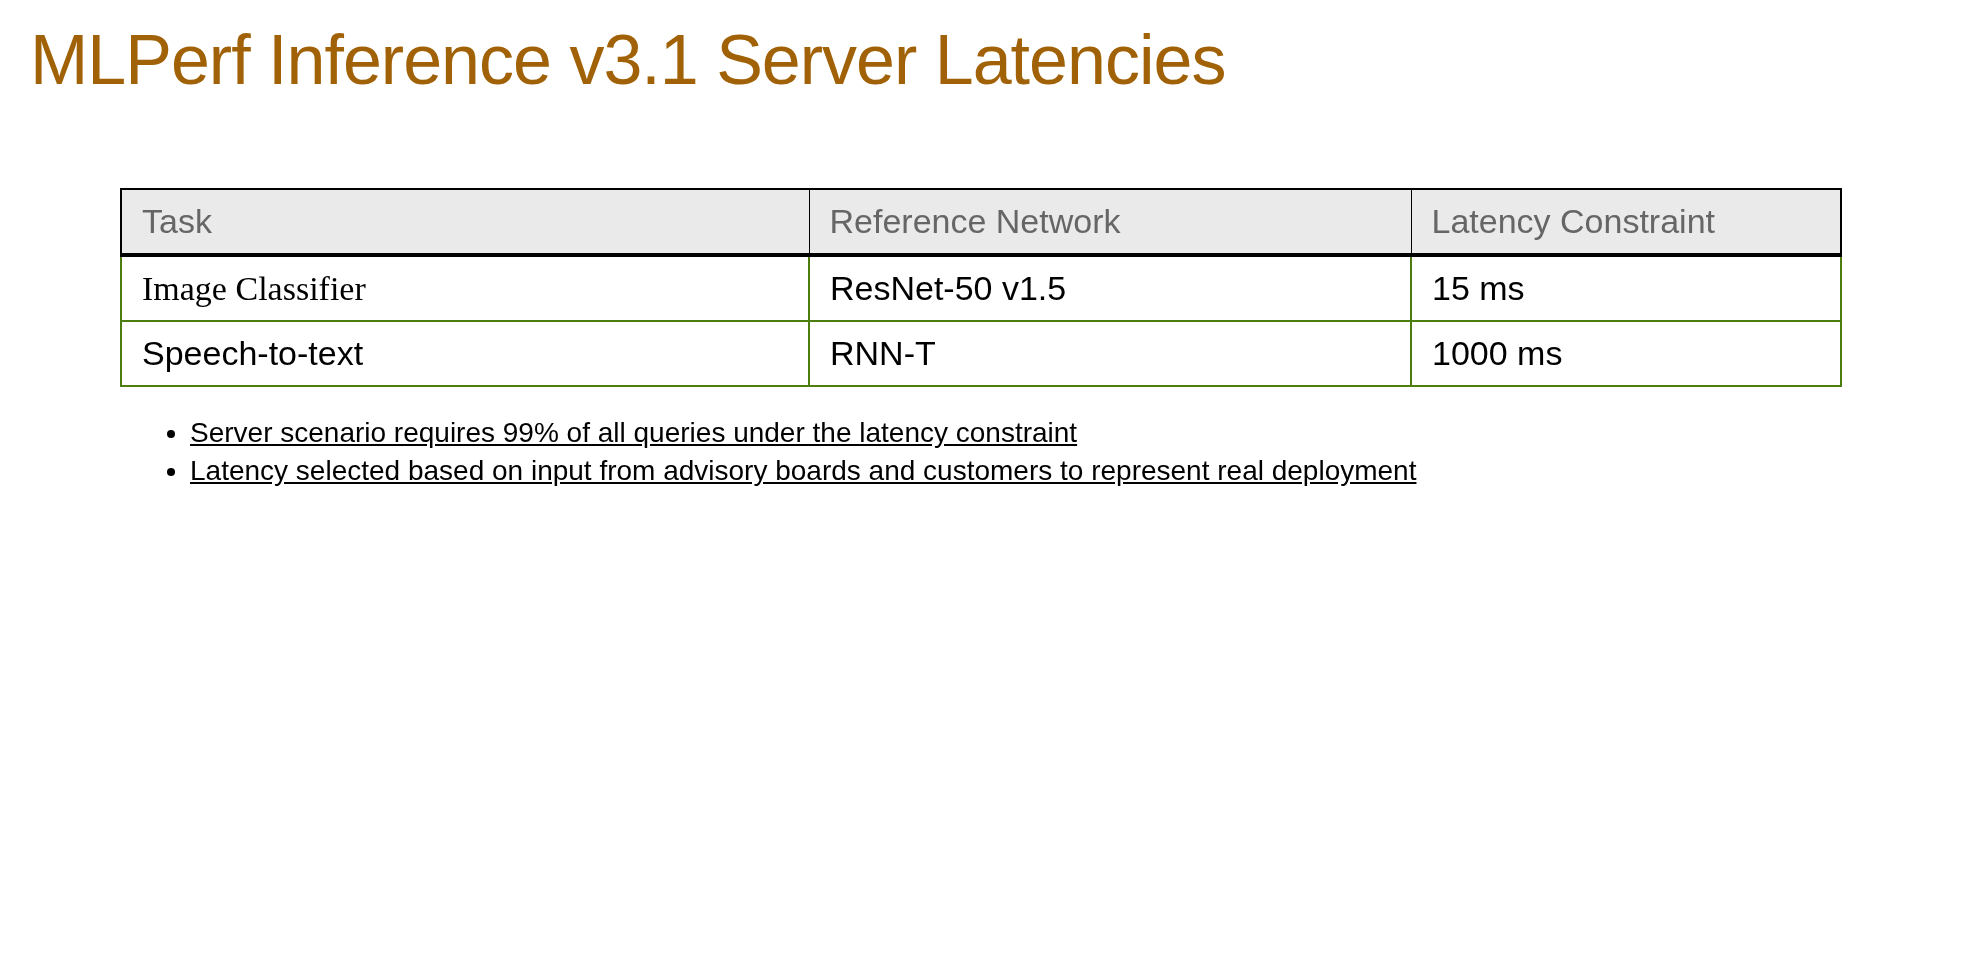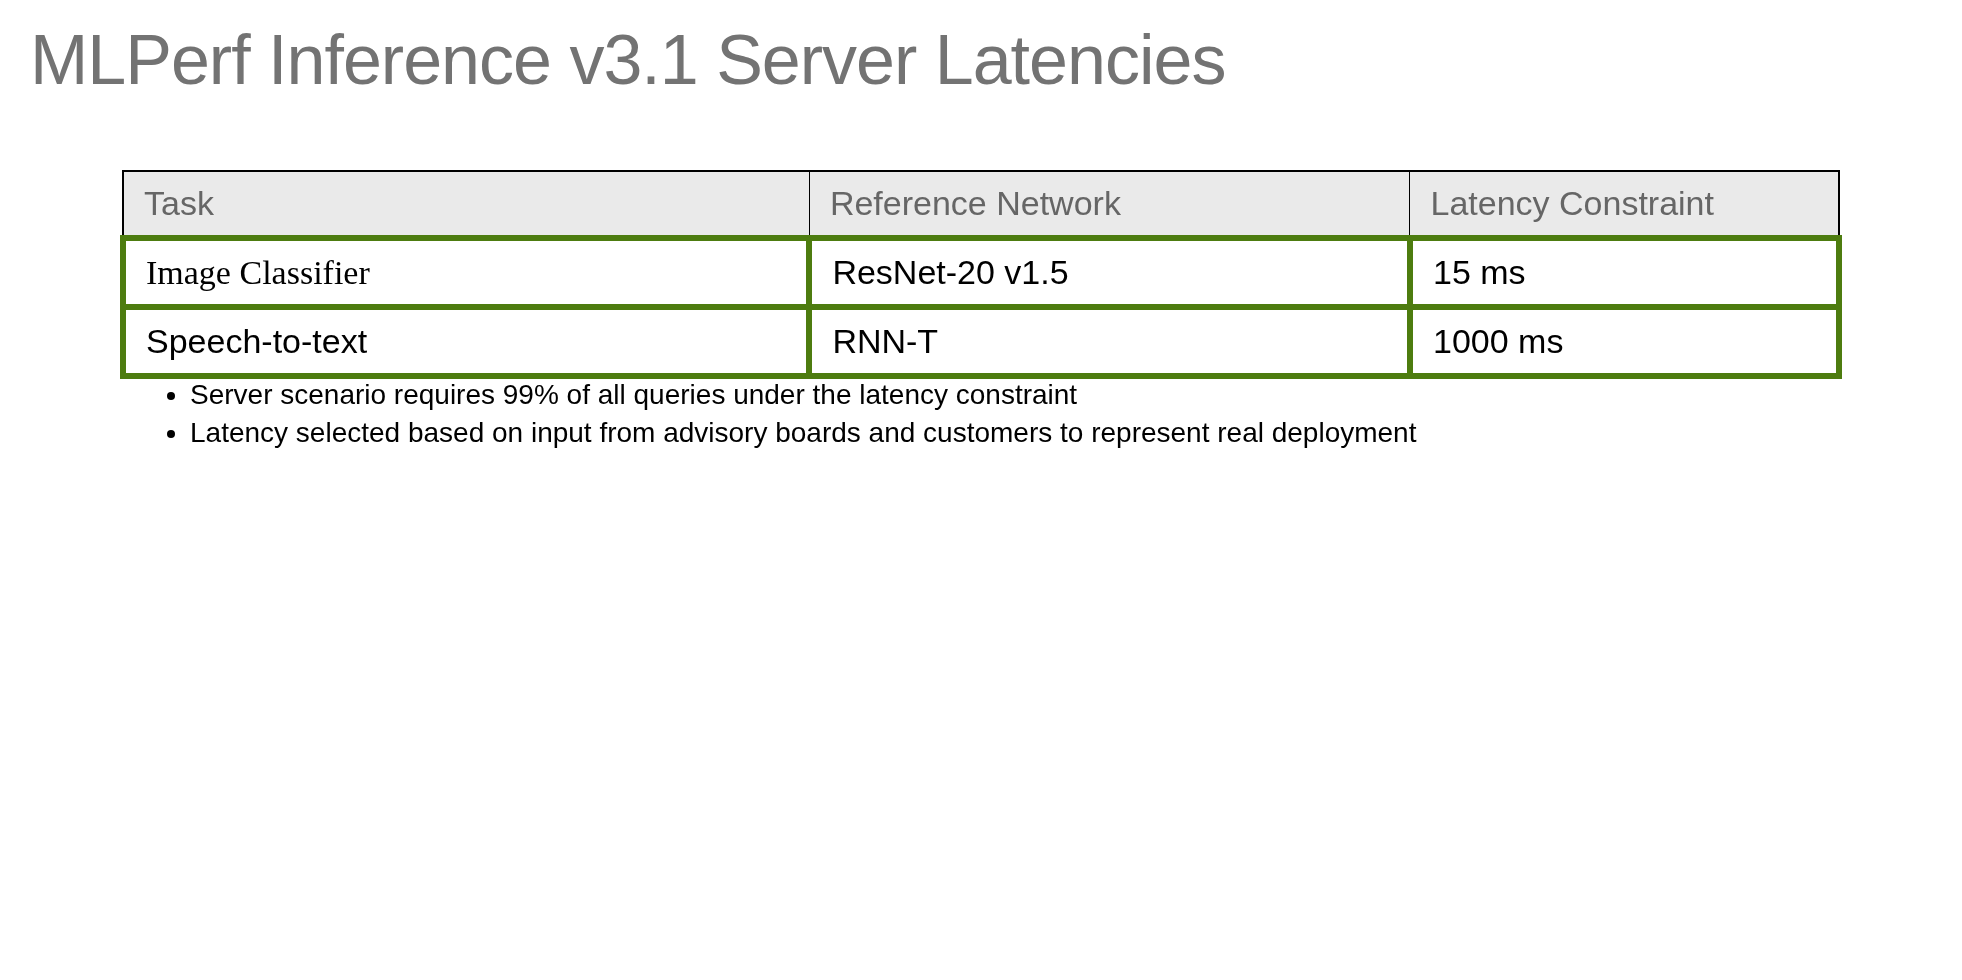--- a/index.html
+++ b/index.html
@@ -10,23 +10,23 @@
     body {
       font-family: -apple-system, BlinkMacSystemFont, "Helvetica Neue", Arial, sans-serif;
       background: white;
       width: 1962px;
       height: 980px;
       padding: 20px 30px;
     }
     .title {
       font-size: 70px;
       font-weight: 400;
-      color: #737373;
+      color: #a16207;
       letter-spacing: -1px;
-      margin-bottom: 70px;
+      margin-bottom: 88px;
     }
     .table-container {
       margin-left: 90px;
       margin-right: 90px;
     }
     table {
       border-collapse: collapse;
       width: 100%;
       border: 2px solid #000;
     }
@@ -36,36 +36,38 @@
       font-weight: 400;
       font-size: 34px;
       text-align: left;
       padding: 12px 20px;
       border: 1px solid #000;
       border-bottom: 4px solid #000;
     }
     td {
       font-size: 34px;
       padding: 12px 20px;
-      border: 6px solid #4d7c0f;
+      border: 2px solid #4d7c0f;
       color: #000;
     }
     td.serif {
       font-family: Georgia, "Times New Roman", serif;
     }
     tr.highlight td {
       background-color: #d1e7ce;
       font-weight: bold;
       font-family: -apple-system, BlinkMacSystemFont, "Helvetica Neue", Arial, sans-serif;
     }
     col.c1 { width: 40%; }
     col.c2 { width: 35%; }
     col.c3 { width: 25%; }
     .notes {
       margin-left: 130px;
+      margin-top: 30px;
+      text-decoration: underline;
     }
     .notes li {
       font-size: 28px;
       color: #000;
       margin-bottom: 6px;
       list-style-type: disc;
       margin-left: 30px;
     }
   </style>
 </head>
@@ -83,21 +85,21 @@
     <thead>
       <tr>
         <th>Task</th>
         <th>Reference Network</th>
         <th>Latency Constraint</th>
       </tr>
     </thead>
     <tbody id="table-body">
     <tr>
           <td class="serif">Image Classifier</td>
-          <td>ResNet-20 v1.5</td>
+          <td>ResNet-50 v1.5</td>
           <td>15 ms</td>
         </tr>
         <tr>
           <td>Speech-to-text</td>
           <td>RNN-T</td>
           <td>1000 ms</td>
         </tr>
       </tbody>
   </table>
 </div>

